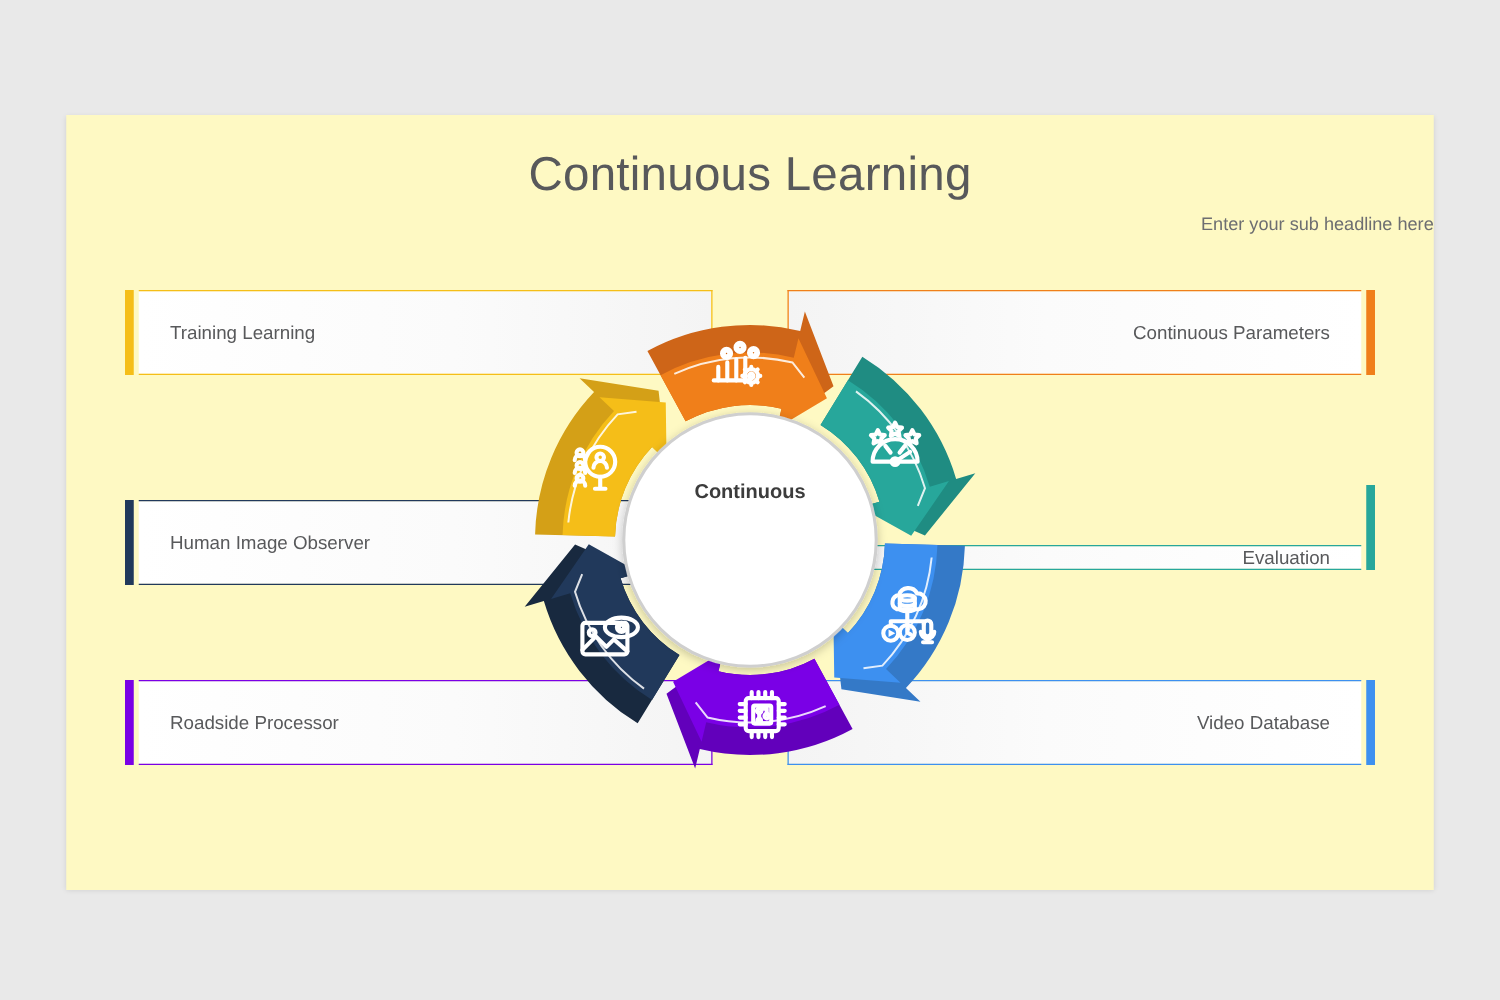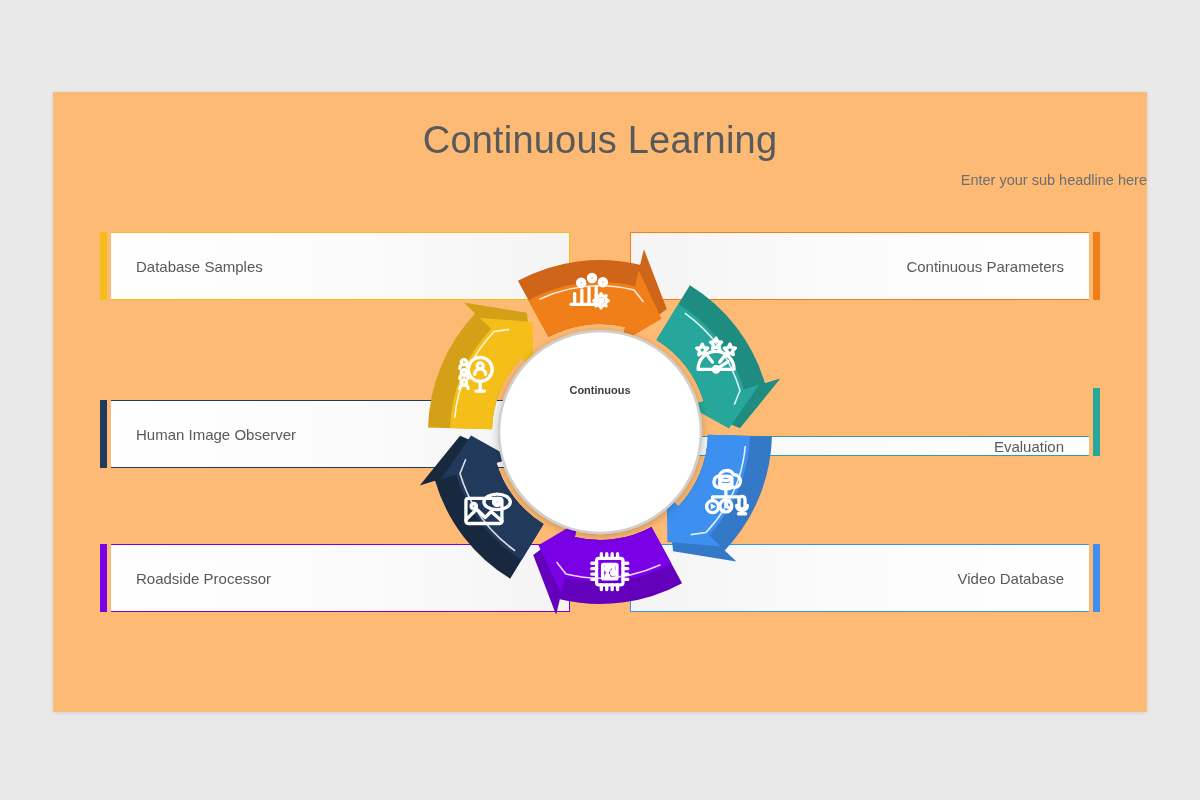--- a/index.html
+++ b/index.html
@@ -14,21 +14,21 @@
     overflow: hidden;
   }
 
   
   #slide {
     position: absolute;
     left: 53px;
     top: 92px;
     width: 1094px;
     height: 620px;
-    background: #fdba74;
+    background: #fef9c3;
     box-shadow: 0 1px 4px rgba(0,0,0,0.10);
   }
 
   
   #title {
     position: absolute;
     left: 0;
     top: 27px;
     width: 1094px;
     text-align: center;
@@ -108,39 +108,39 @@
     stroke-linejoin: round;
   }
   .seg-icon-fill { fill: #ffffff; stroke: none; }
 
   #hub-text {
     position: absolute;
     left: 125px;
     top: 176px;
     width: 200px;
     text-align: center;
-    font-size: 11px;
+    font-size: 16px;
     font-weight: bold;
     color: #3c3c3c;
     line-height: 1.42;
   }
 </style>
 </head>
 <body>
 
 <div id="slide">
 
   <div id="title">Continuous Learning</div>
   <div id="subtitle">Enter your sub headline here</div>
 
   <div id="labels-container">
       <div class="label-row left" style="top: 140px;">
         <div class="accent" style="background: rgb(245, 190, 24);"></div>
         <div class="label-box" style="border-color: rgb(245, 190, 24);">
-          <span class="label-text">Database Samples</span>
+          <span class="label-text">Training Learning</span>
         </div>
       </div>
       <div class="label-row left" style="top: 308px;">
         <div class="accent" style="background: rgb(33, 57, 91);"></div>
         <div class="label-box" style="border-color: rgb(33, 57, 91);">
           <span class="label-text">Human Image Observer</span>
         </div>
       </div>
       <div class="label-row left" style="top: 452px;">
         <div class="accent" style="background: rgb(122, 0, 230);"></div>

